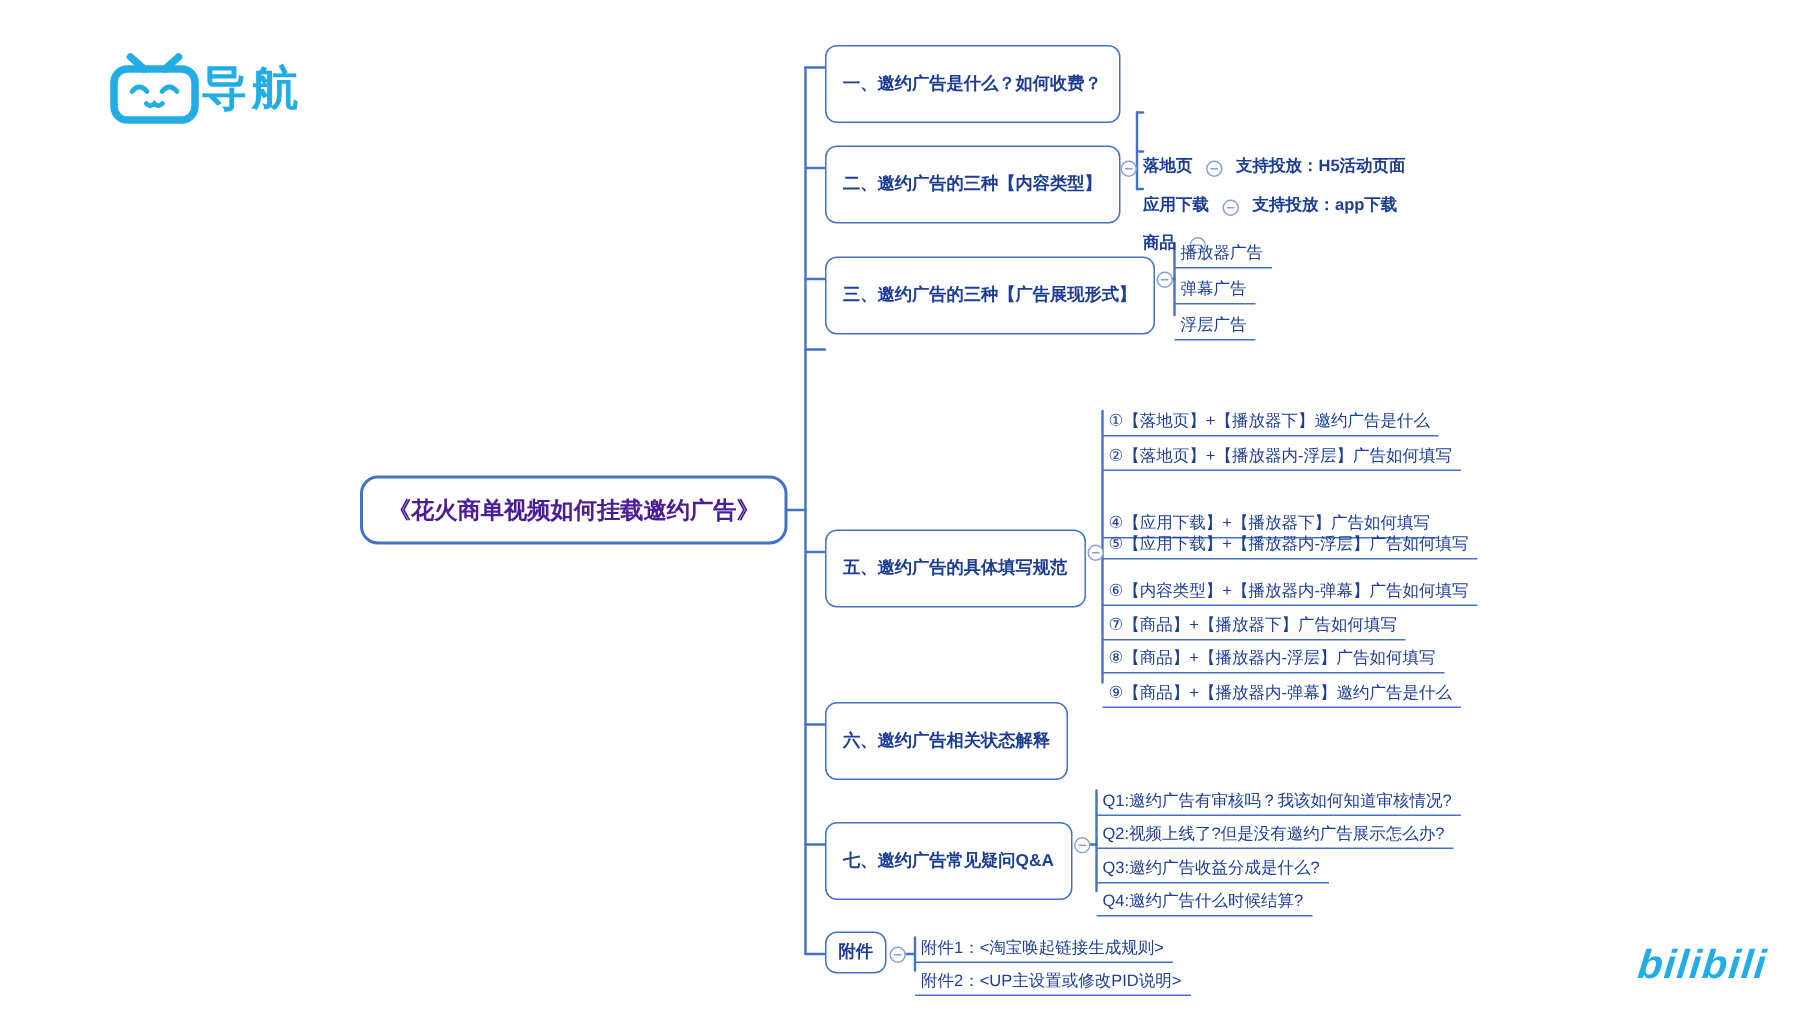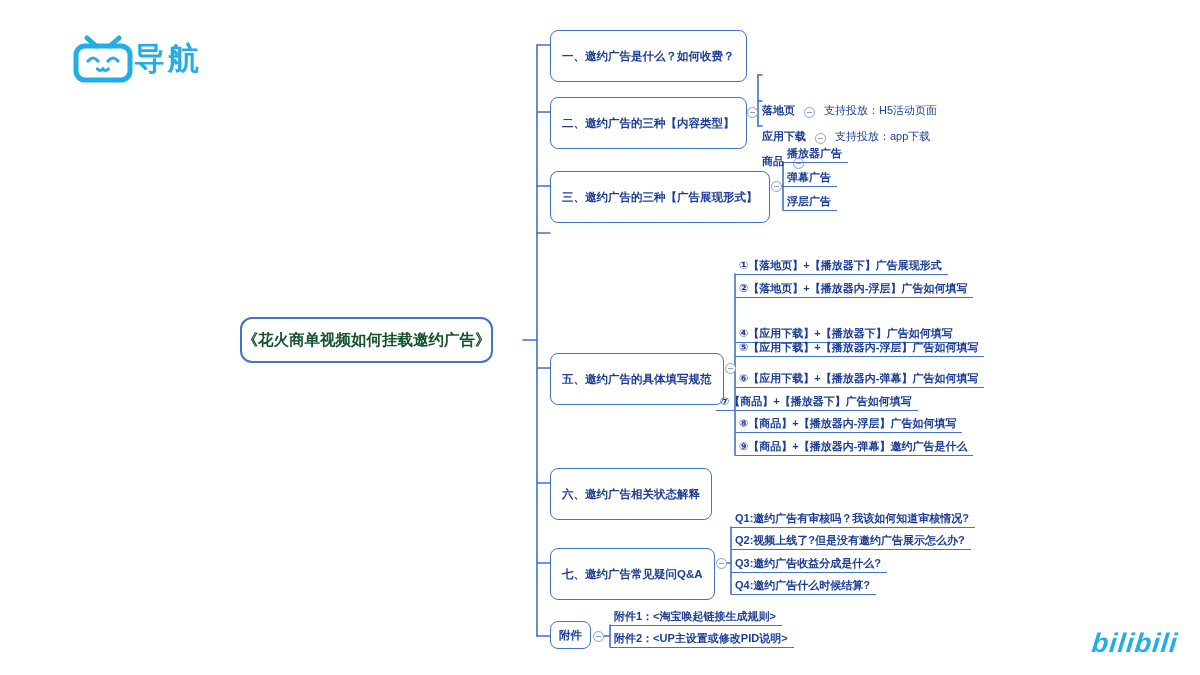--- a/index.html
+++ b/index.html
@@ -6,41 +6,41 @@
   .stage{
     position:relative;width:1200px;height:675px;background:#ffffff;overflow:hidden;
     font-family:"Liberation Sans","DejaVu Sans",sans-serif;
   }
   .connectors{position:absolute;left:0;top:0;width:1200px;height:675px;pointer-events:none;}
   
   .brand{position:absolute;left:72px;top:34px;display:flex;align-items:center;}
   .brand-title{font-size:31px;font-weight:bold;color:#23ADE5;letter-spacing:3px;}
   
   .root-topic{
-    position:absolute;left:240px;top:317px;width:253px;height:46px;
+    position:absolute;left:240px;top:317px;width:285px;height:46px;
     box-sizing:border-box;border:2.5px solid #4472C4;border-radius:12px;background:#fff;
     display:flex;align-items:center;justify-content:center;
-    font-size:15.5px;font-weight:bold;color:#14532d;white-space:nowrap;
+    font-size:15.5px;font-weight:bold;color:#4c1d95;white-space:nowrap;
   }
   
   .topic{
     position:absolute;box-sizing:border-box;border:1.6px solid #4472C4;border-radius:8px;
     background:#fff;padding:18px 11px;font-size:11.5px;font-weight:bold;color:#1D3E94;
     white-space:nowrap;line-height:14px;
   }
   .topic.small{padding:6px 8px;}
   
   .leaf{
-    position:absolute;font-size:11px;font-weight:bold;color:#1D3E94;
-    line-height:15px;padding:0 6px 1px 4px;border-bottom:1.6px solid #4472C4;white-space:nowrap;
+    position:absolute;font-size:11px;font-weight:normal;color:#1D3E94;
+    line-height:15px;padding:0 6px 1px 4px;border-bottom:1.6px solid #4472C4;white-space:nowrap;margin-top:16px;
   }
   
   .ct-row{position:absolute;display:flex;align-items:flex-end;gap:9px;white-space:nowrap;margin-top:36px;}
   .ct-label{font-size:11px;font-weight:bold;color:#1D3E94;}
-  .ct-detail{font-size:11px;font-weight:normal;color:#1D3E94;}
+  .ct-detail{font-size:11px;font-weight:bold;color:#1D3E94;}
   
   .toggle{
     position:absolute;width:9px;height:9px;border:1px solid #8AA0D4;border-radius:50%;
     background:#fff;box-sizing:content-box;
   }
   .toggle::after{
     content:"";position:absolute;left:2px;right:2px;top:4px;height:1px;background:#8AA0D4;
   }
   .toggle.inline{position:relative;flex:0 0 auto;}
   
@@ -126,26 +126,26 @@
   </div>
   <div class="ct-row" style="left:762px;top:118px">
     <span class="ct-label">商品</span>
     <span class="toggle inline"></span>
   </div>
 
   <div class="leaf" style="left:783px;top:146px">播放器广告</div>
   <div class="leaf" style="left:783px;top:170px">弹幕广告</div>
   <div class="leaf" style="left:783px;top:194px">浮层广告</div>
 
-  <div class="leaf" style="left:735px;top:258px">①【落地页】+【播放器下】广告展现形式</div>
+  <div class="leaf" style="left:735px;top:258px">①【落地页】+【播放器下】邀约广告是什么</div>
   <div class="leaf" style="left:735px;top:281px">②【落地页】+【播放器内-浮层】广告如何填写</div>
   <div class="leaf" style="left:735px;top:326px">④【应用下载】+【播放器下】广告如何填写</div>
   <div class="leaf" style="left:735px;top:340px">⑤【应用下载】+【播放器内-浮层】广告如何填写</div>
-  <div class="leaf" style="left:735px;top:371px">⑥【应用下载】+【播放器内-弹幕】广告如何填写</div>
-  <div class="leaf" style="left:716px;top:394px">⑦【商品】+【播放器下】广告如何填写</div>
+  <div class="leaf" style="left:735px;top:371px">⑥【内容类型】+【播放器内-弹幕】广告如何填写</div>
+  <div class="leaf" style="left:735px;top:394px">⑦【商品】+【播放器下】广告如何填写</div>
   <div class="leaf" style="left:735px;top:416px">⑧【商品】+【播放器内-浮层】广告如何填写</div>
   <div class="leaf" style="left:735px;top:439px">⑨【商品】+【播放器内-弹幕】邀约广告是什么</div>
 
   <div class="leaf" style="left:731px;top:511px">Q1:邀约广告有审核吗？我该如何知道审核情况?</div>
   <div class="leaf" style="left:731px;top:533px">Q2:视频上线了?但是没有邀约广告展示怎么办?</div>
   <div class="leaf" style="left:731px;top:556px">Q3:邀约广告收益分成是什么?</div>
   <div class="leaf" style="left:731px;top:578px">Q4:邀约广告什么时候结算?</div>
 
   <div class="leaf" style="left:610px;top:609px">附件1：&lt;淘宝唤起链接生成规则&gt;</div>
   <div class="leaf" style="left:610px;top:631px">附件2：&lt;UP主设置或修改PID说明&gt;</div>

